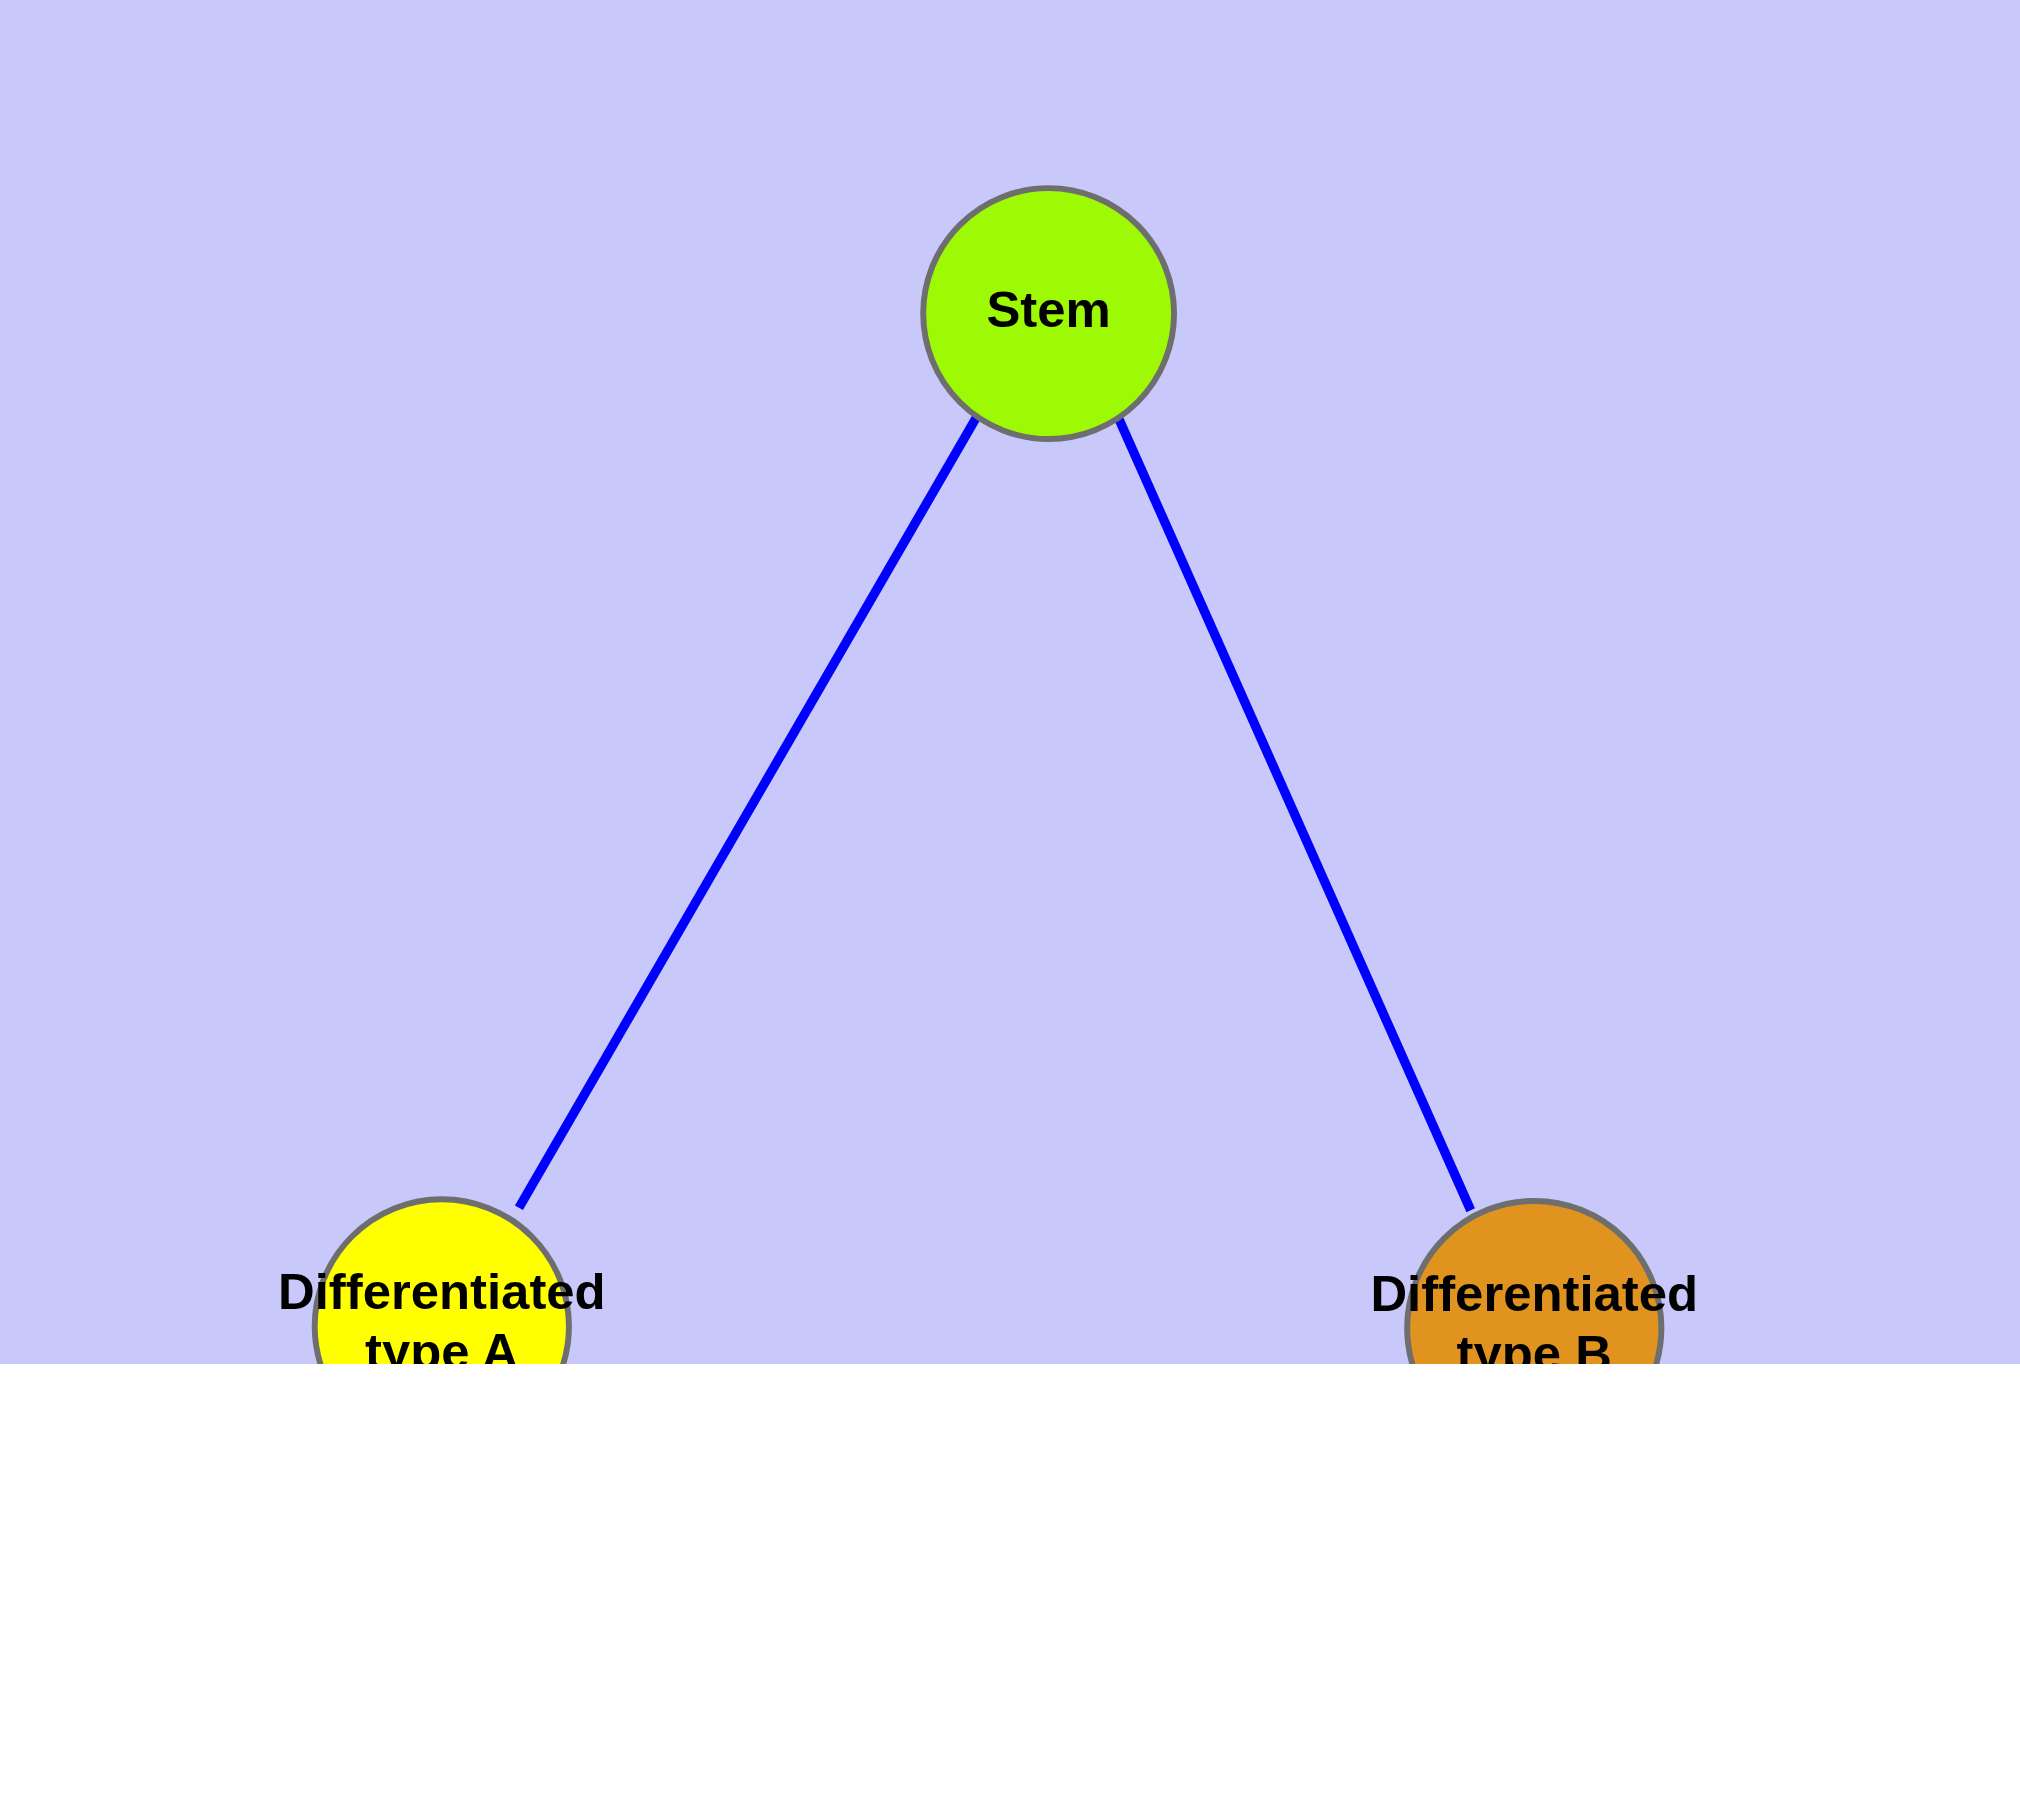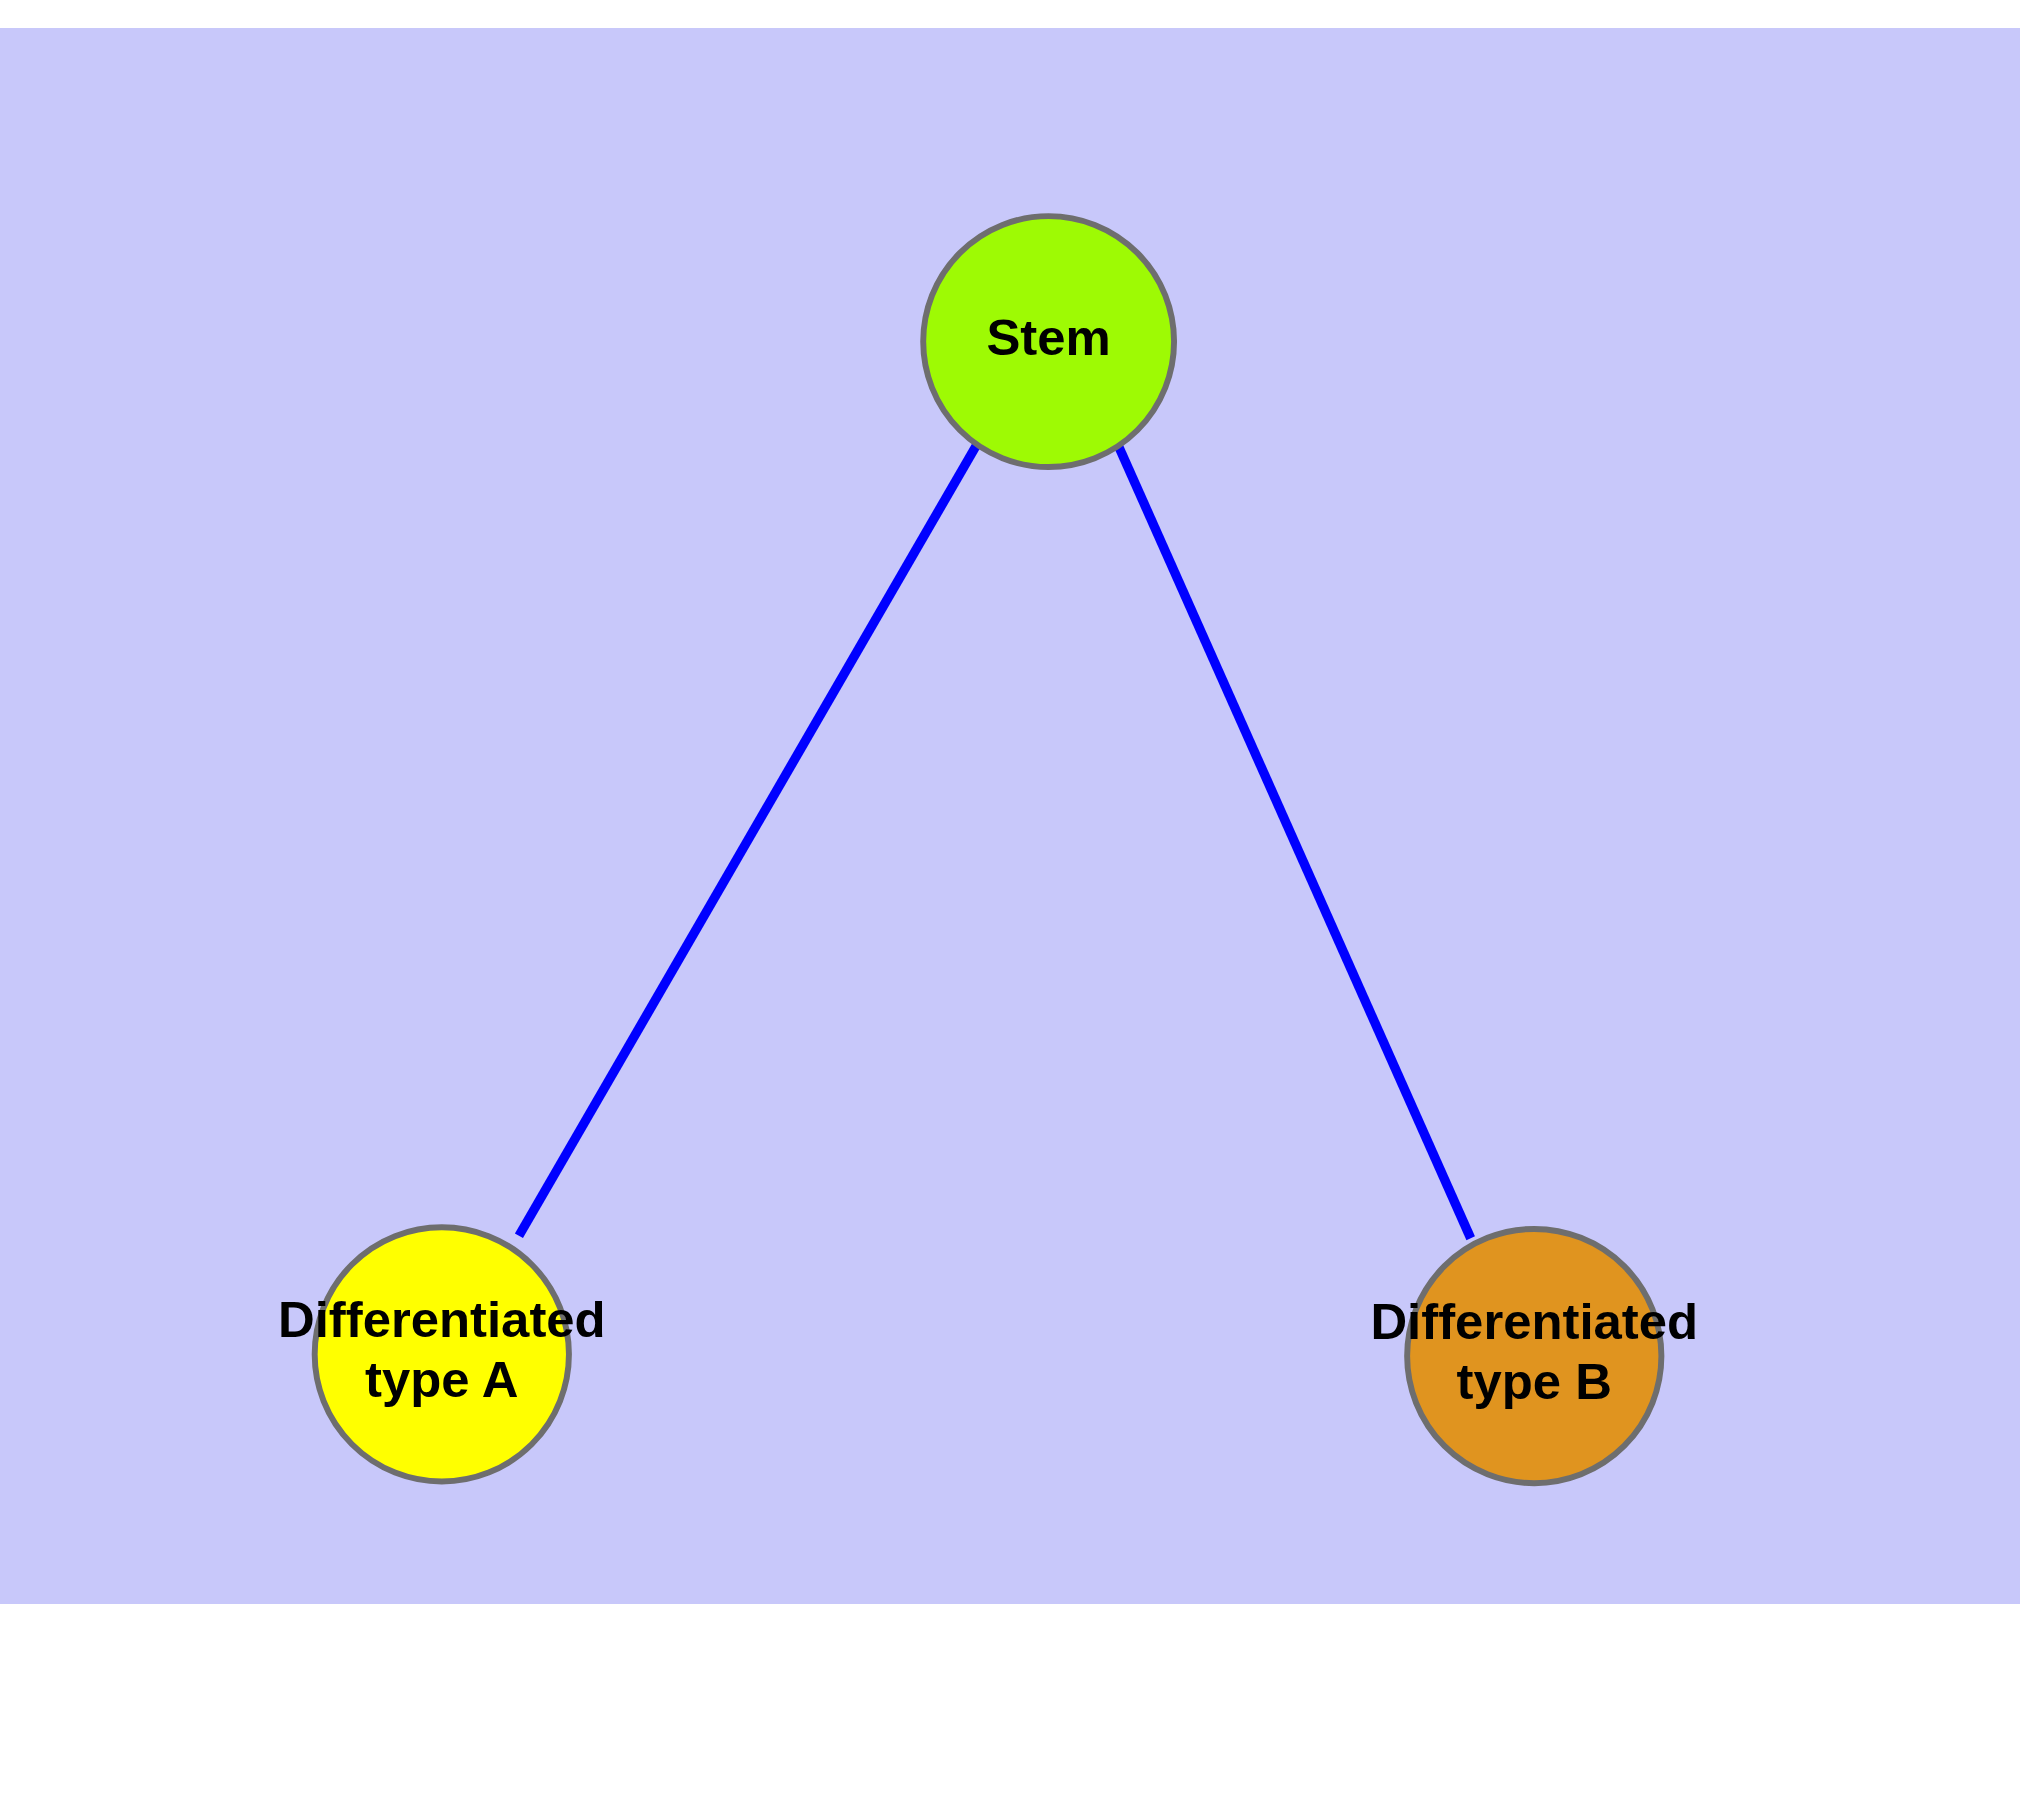--- a/index.html
+++ b/index.html
@@ -29,21 +29,21 @@
     font-family: "Liberation Sans", sans-serif;
     font-weight: bold;
     fill: #000000;
     text-anchor: middle;
     dominant-baseline: middle;
   }
 </style>
 </head>
 <body>
 
-<div id="canvas" style="width: 2021px; height: 1576px; background: rgb(200, 200, 250); margin-top: 28px;">
+<div id="canvas" style="width: 2021px; height: 1364px; background: rgb(200, 200, 250);">
   <svg id="graph-svg" viewBox="0 0 2384 2138" preserveAspectRatio="xMidYMid meet" xmlns="http://www.w3.org/2000/svg">
 
     <rect id="bg-rect" x="0" y="0" width="2384" height="2138" fill="#c8c8fa"></rect>
 
     <g id="edges-group">
         <line x1="1152" y1="492" x2="612" y2="1425" stroke="#0000ff" stroke-width="11" stroke-linecap="butt"></line>
         <line x1="1318" y1="490" x2="1735" y2="1428" stroke="#0000ff" stroke-width="11" stroke-linecap="butt"></line>
       </g>
     <g id="nodes-group">
         <circle cx="1237" cy="370" r="148" fill="#9efa04" stroke="#6e6e6e" stroke-width="7"></circle>

